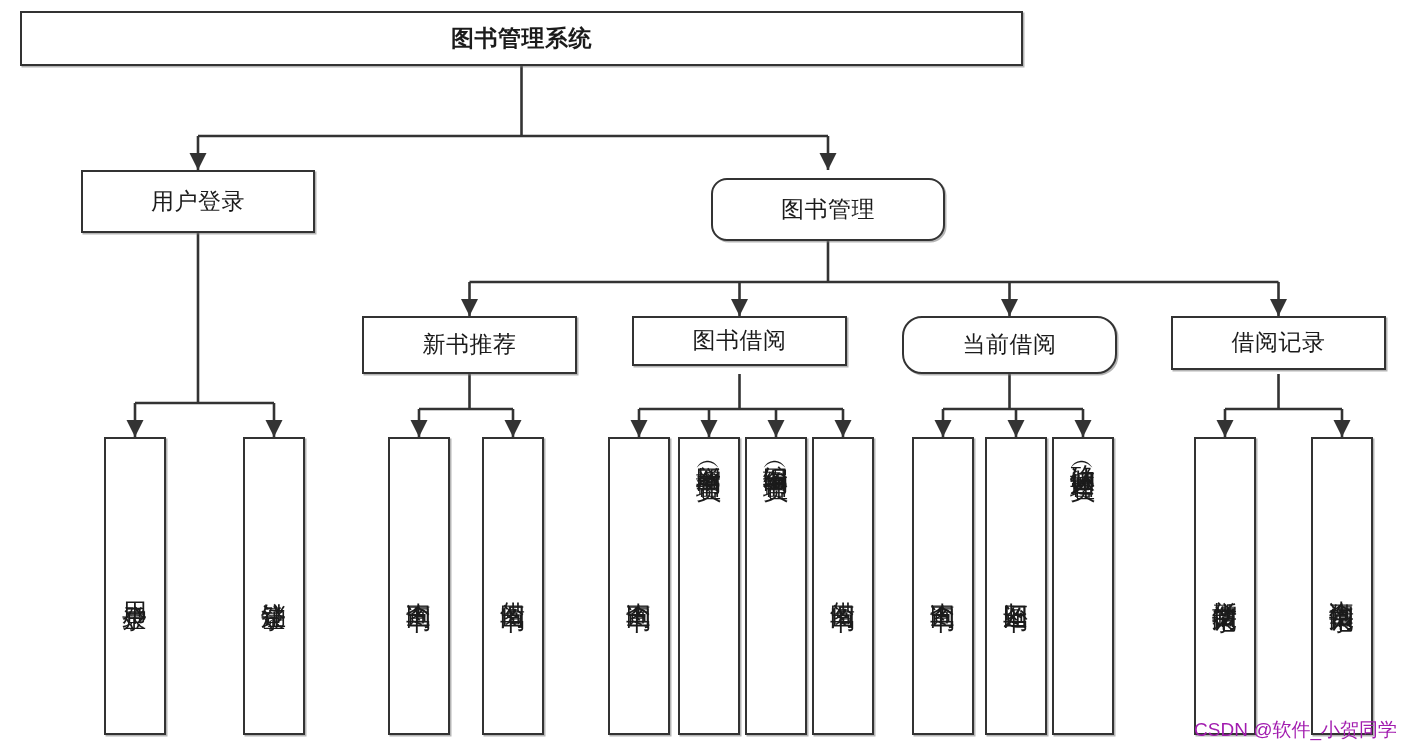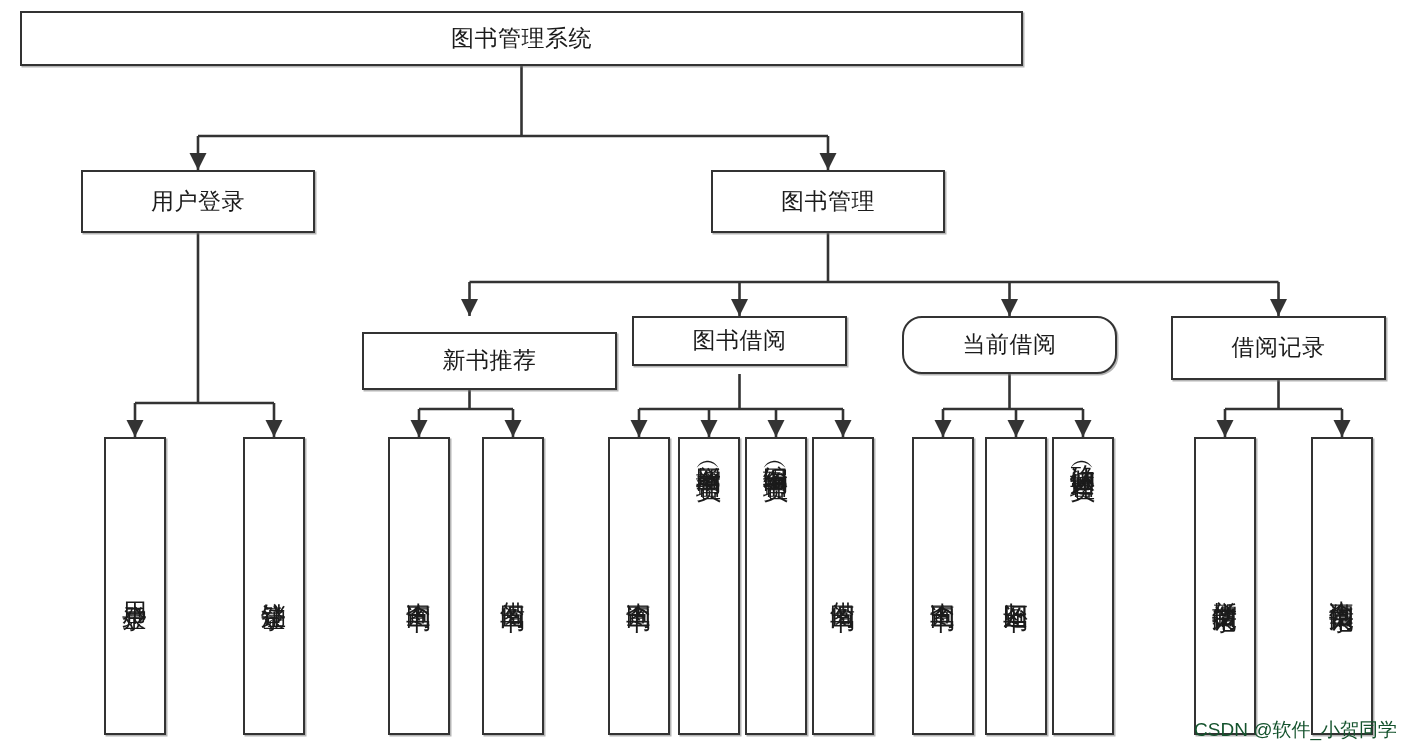--- a/index.html
+++ b/index.html
@@ -64,21 +64,21 @@
   }
   .node.vert.mid {
     align-items: center;
     padding-top: 0;
   }
   .watermark {
     position: absolute;
     right: 8px;
     bottom: 4px;
     font-size: 19px;
-    color: #14532d;
+    color: #a21caf;
     white-space: nowrap;
     z-index: 5;
   }
 </style>
 </head>
 <body>
 
 <div id="canvas">
   <svg id="edges" viewBox="0 0 1405 747">
       <line x1="521.5" y1="66" x2="521.5" y2="136" stroke="#333333" stroke-width="2.6"></line>
@@ -128,39 +128,39 @@
       <line x1="1083" y1="409" x2="1083" y2="437" stroke="#333333" stroke-width="2.6"></line>
       <polygon points="1074.5,420 1091.5,420 1083,437" fill="#333333"></polygon>
       <line x1="1278.5" y1="374" x2="1278.5" y2="409" stroke="#333333" stroke-width="2.6"></line>
       <line x1="1225" y1="409" x2="1342" y2="409" stroke="#333333" stroke-width="2.6"></line>
       <line x1="1225" y1="409" x2="1225" y2="437" stroke="#333333" stroke-width="2.6"></line>
       <polygon points="1216.5,420 1233.5,420 1225,437" fill="#333333"></polygon>
       <line x1="1342" y1="409" x2="1342" y2="437" stroke="#333333" stroke-width="2.6"></line>
       <polygon points="1333.5,420 1350.5,420 1342,437" fill="#333333"></polygon>
     </svg>
   <div id="nodes">
-      <div class="node horiz title" style="left: 20px; top: 11px; width: 1003px; height: 55px;">
+      <div class="node horiz title" style="left: 20px; top: 11px; width: 1003px; height: 55px; font-weight: bold;">
         <span class="lbl">图书管理系统</span>
       </div>
       <div class="node horiz" style="left: 81px; top: 170px; width: 234px; height: 63px;">
         <span class="lbl">用户登录</span>
       </div>
-      <div class="node horiz" style="left: 711px; top: 170px; width: 234px; height: 63px;">
+      <div class="node horiz" style="left: 711px; top: 178px; width: 234px; height: 63px; border-radius: 16px;">
         <span class="lbl">图书管理</span>
       </div>
-      <div class="node horiz" style="left: 362px; top: 332px; width: 255px; height: 58px;">
+      <div class="node horiz" style="left: 362px; top: 316px; width: 215px; height: 58px;">
         <span class="lbl">新书推荐</span>
       </div>
       <div class="node horiz" style="left: 632px; top: 316px; width: 215px; height: 50px;">
         <span class="lbl">图书借阅</span>
       </div>
       <div class="node horiz" style="left: 902px; top: 316px; width: 215px; height: 58px; border-radius: 20px;">
         <span class="lbl">当前借阅</span>
       </div>
-      <div class="node horiz" style="left: 1171px; top: 316px; width: 215px; height: 64px;">
+      <div class="node horiz" style="left: 1171px; top: 316px; width: 215px; height: 54px;">
         <span class="lbl">借阅记录</span>
       </div>
       <div class="node vert mid" style="left: 104px; top: 437px; width: 62px; height: 298px;">
         <span class="lbl">用户登录</span>
       </div>
       <div class="node vert mid" style="left: 243px; top: 437px; width: 62px; height: 298px;">
         <span class="lbl">注销登录</span>
       </div>
       <div class="node vert mid" style="left: 388px; top: 437px; width: 62px; height: 298px;">
         <span class="lbl">查询图书</span>

